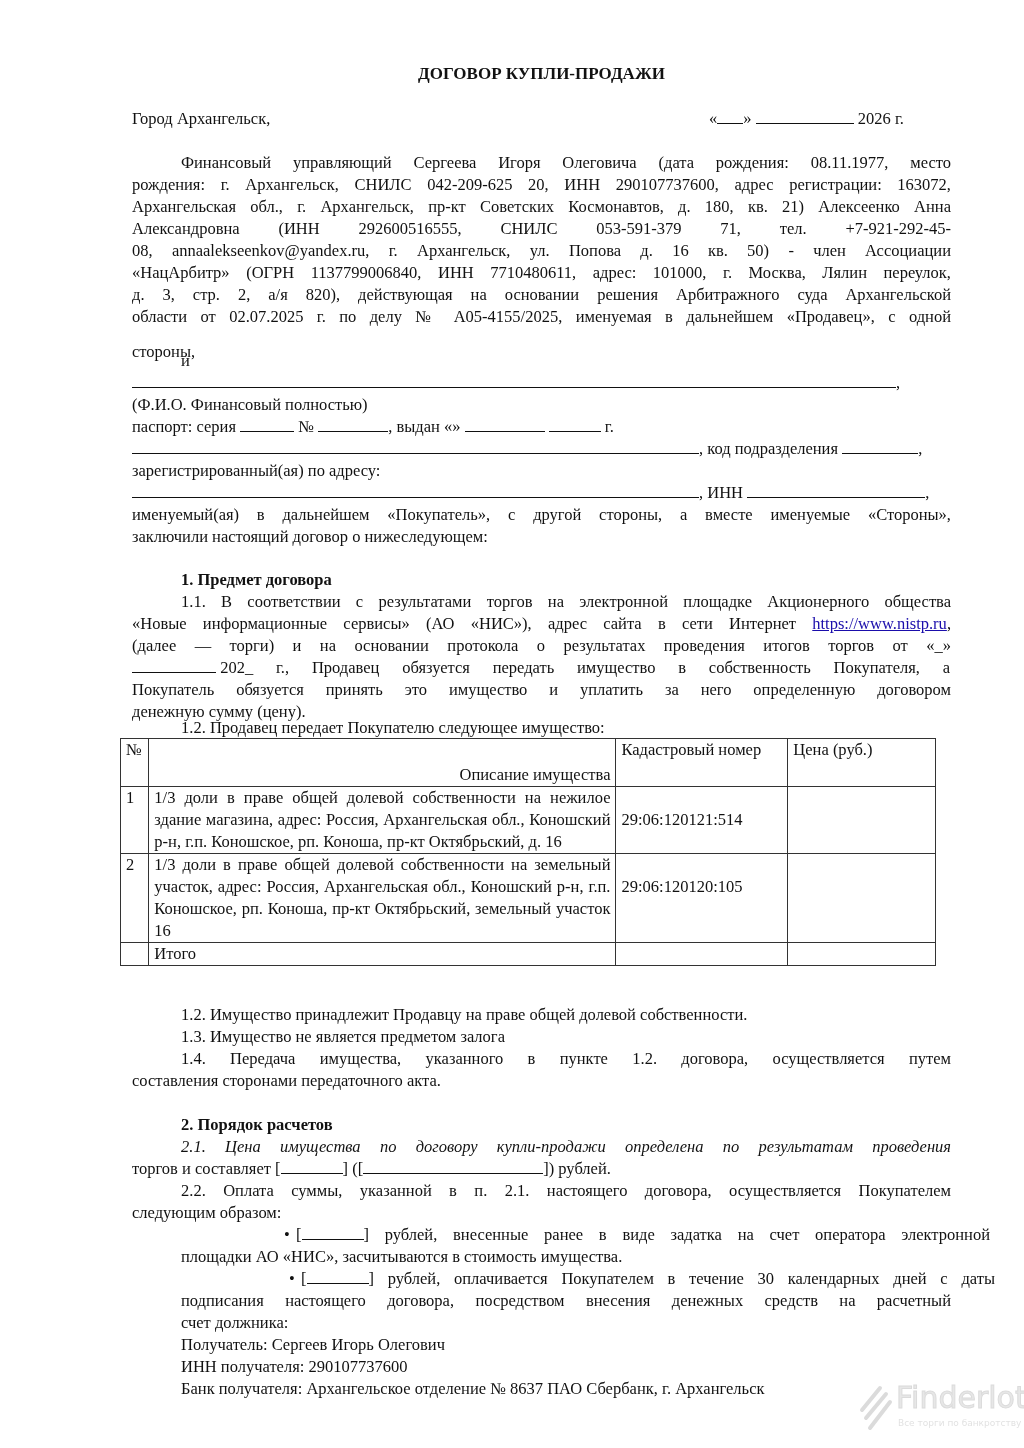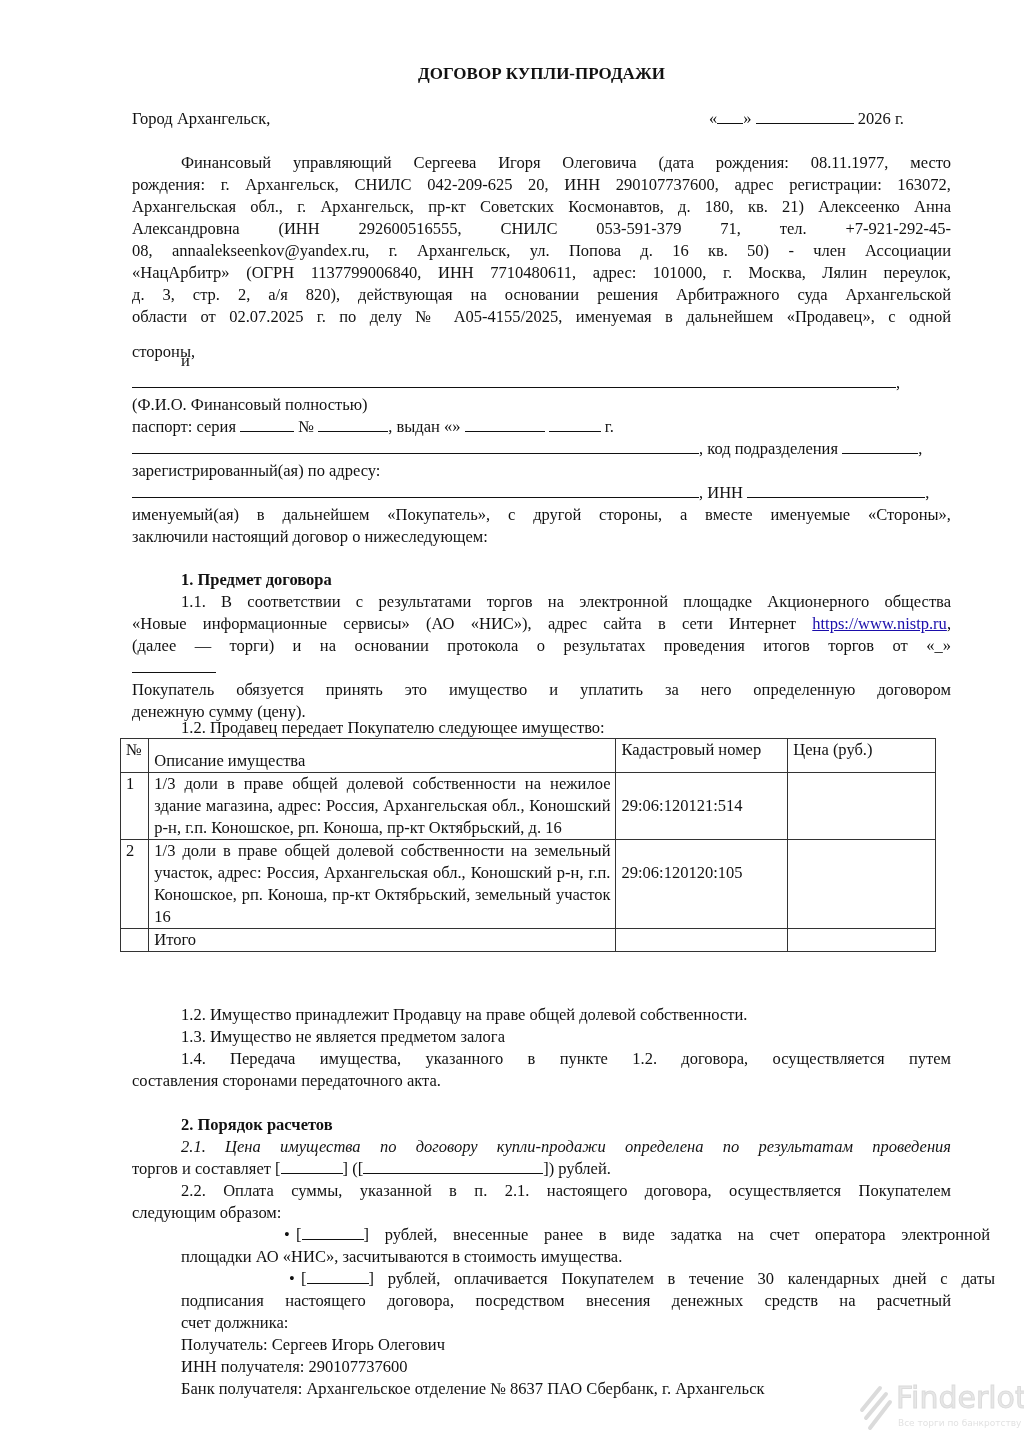--- a/index.html
+++ b/index.html
@@ -81,36 +81,37 @@
   <div>
     <div class="line bold" style="top:569px; left:49px;">1. Предмет договора</div>
     <div class="just ind" style="top:591px;">1.1. В соответствии с результатами торгов на электронной площадке Акционерного общества</div>
     <div class="just" style="top:613px;">
       <span style="white-space:nowrap;">«Новые информационные сервисы» (АО «НИС»), адрес сайта в сети Интернет</span>
       <a>https://www.nistp.ru</a><span>,</span>
     </div>
     <div class="just" style="top:635px;">(далее — торги) и на основании протокола о результатах проведения итогов торгов от «_»</div>
     <div class="line" style="top:657px; width:819px;">
       <span class="u" style="width:84px;"></span>
+      <span style="display:inline-block; width:730px; text-align:justify; text-align-last:justify; vertical-align:top;">202_ г., Продавец обязуется передать имущество в собственность Покупателя, а</span>
     </div>
     <div class="just" style="top:679px;">Покупатель обязуется принять это имущество и уплатить за него определенную договором</div>
     <div class="line" style="top:701px;">денежную сумму (цену).</div>
     <div class="line" style="top:717px; left:49px;">1.2. Продавец передает Покупателю следующее имущество:</div>
 
     <table class="items">
       <colgroup>
         <col style="width:28px">
           <col style="width:462px">
           <col style="width:170px">
           <col style="width:146px">
       </colgroup>
       <tbody>
           <tr>
         <td>№</td>
-        <td style="padding-top:11px;">Описание имущества</td>
+        <td style="padding-top:25px;text-align:right;">Описание имущества</td>
         <td>Кадастровый номер</td>
         <td>Цена (руб.)</td>
       </tr>
       <tr>
         <td>1</td>
         <td class="desc">1/3 доли в праве общей долевой собственности на нежилое здание магазина, адрес: Россия, Архангельская обл., Коношский р-н, г.п. Коношское, рп. Коноша, пр-кт Октябрьский, д. 16</td>
         <td class="cad">29:06:120121:514</td>
         <td></td>
       </tr>
       <tr>

